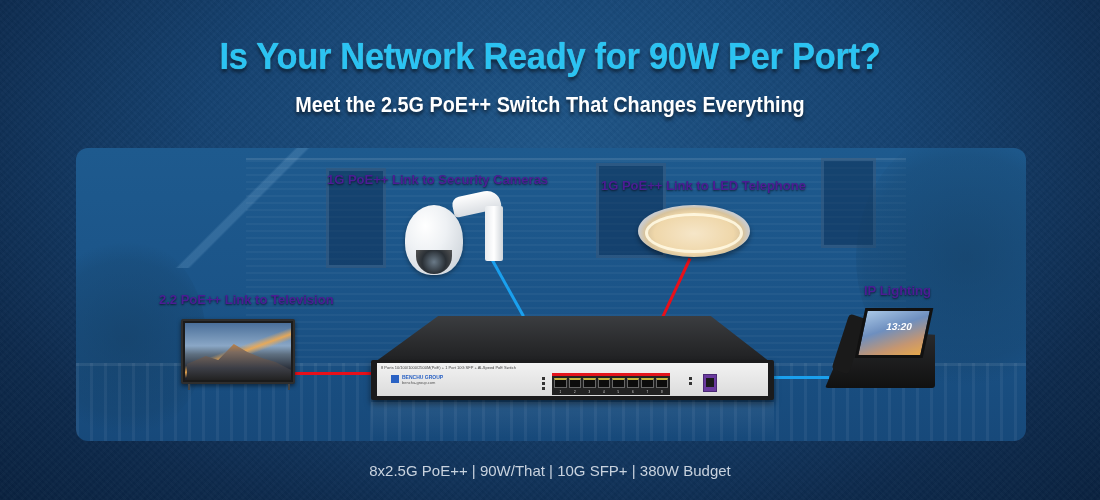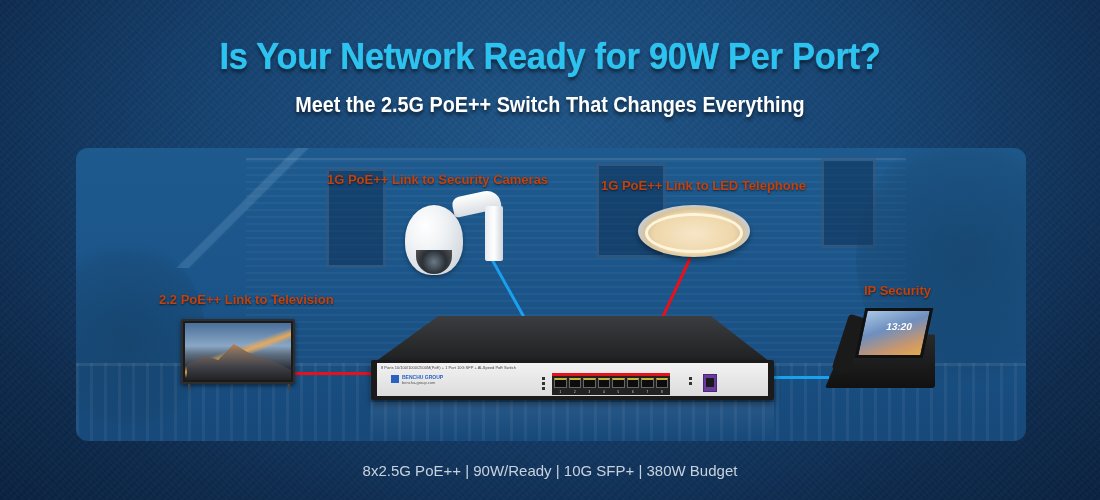--- a/index.html
+++ b/index.html
@@ -55,21 +55,21 @@
     position: absolute; left: 0; right: 0; top: 215px; height: 78px;
     background:
       repeating-linear-gradient(90deg, rgba(255,255,255,0.05) 0 3px, transparent 3px 14px);
     border-top: 3px solid rgba(255,255,255,0.08);
   }
   .tree {
     position: absolute; border-radius: 50%;
     background: radial-gradient(circle, rgba(20,60,95,0.55) 0%, rgba(20,60,95,0.25) 60%, transparent 75%);
   }
   .label {
-    position: absolute; color: #c2410c; font-weight: bold; font-size: 13px;
+    position: absolute; color: #4c1d95; font-weight: bold; font-size: 13px;
     text-shadow: 0 1px 2px rgba(0,0,0,0.6);
     white-space: nowrap;
   }
   .cable { position: absolute; height: 3px; transform-origin: 0 50%; }
   .cable.blue { background: #1aa0ee; }
   .cable.red { background: #e8101a; }
   
   .tv {
     position: absolute; left: 181px; top: 319px; width: 114px; height: 65px;
     background: #1b1b1b; border: 2px solid #2e2e2e; border-radius: 2px;
@@ -214,21 +214,21 @@
 </div>
 
 <div class="cable red" style="left:295px;top:372px;width:80px;"></div>
 <div class="cable blue" style="left:492px;top:258px;width:65px;transform:rotate(61deg);"></div>
 <div class="cable red" style="left:690px;top:257px;width:68px;transform:rotate(115deg);"></div>
 <div class="cable blue" style="left:774px;top:376px;width:55px;"></div>
 
 <div class="label" style="left:159px;top:292px;">2.2 PoE++ Link to Television</div>
 <div class="label" style="left:327px;top:172px;">1G PoE++ Link to Security Cameras</div>
 <div class="label" style="left:601px;top:178px;">1G PoE++ Link to LED Telephone</div>
-<div class="label" style="left:864px;top:283px;">IP Security</div>
+<div class="label" style="left:864px;top:283px;">IP Lighting</div>
 
 <div class="tv">
   <div class="tv-screen"></div>
   <div class="tv-mountain"></div>
 </div>
 <div class="tv-leg" style="left:188px;"></div>
 <div class="tv-leg" style="left:288px;"></div>
 
 <div class="camera-mount">
   <div class="camera-arm"></div>
@@ -282,13 +282,13 @@
   </div>
 </div>
 <div class="reflection"></div>
 
 <div class="phone-base"></div>
 <div class="phone-handset"></div>
 <div class="phone-screen">
   <span class="phone-time">13:20</span>
 </div>
 
-<div class="spec-line">8x2.5G PoE++ | 90W/Ready | 10G SFP+ | 380W Budget</div>
+<div class="spec-line">8x2.5G PoE++ | 90W/That | 10G SFP+ | 380W Budget</div>
 
 </body></html>

